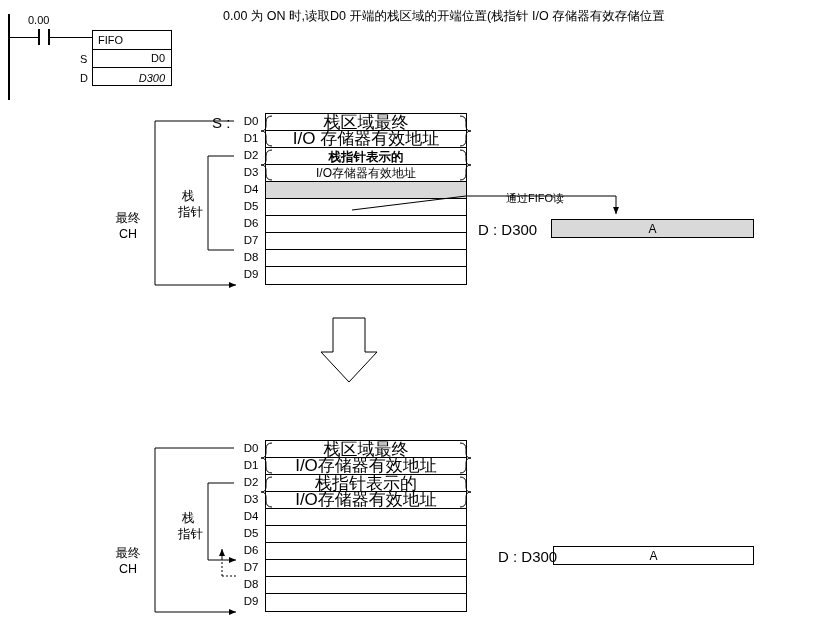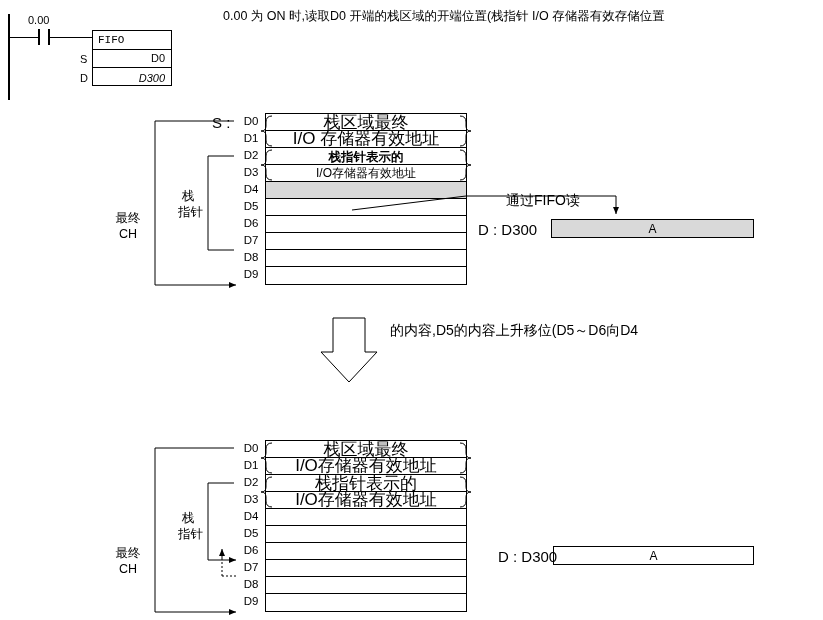--- a/index.html
+++ b/index.html
@@ -21,21 +21,21 @@
   #fifo-box{
     position:absolute;left:92px;top:30px;width:80px;height:56px;
     border:1px solid #000;background:#fff;box-sizing:border-box;
   }
   #fifo-box .row{
     height:18.66px;border-bottom:1px solid #000;box-sizing:border-box;
     display:flex;align-items:center;justify-content:flex-end;padding-right:6px;
     font-size:11px;
   }
   #fifo-box .row:last-child{border-bottom:none;font-style:italic;}
-  #fifo-box .row.title{justify-content:flex-start;padding-left:5px;font-family:Liberation Mono, monospace;}
+  #fifo-box .row.title{justify-content:flex-start;padding-left:5px;}
   .operand-label{position:absolute;font-size:11px;}
 
   
   #header-note{position:absolute;left:223px;top:8px;width:590px;font-size:12.5px;line-height:1.6;}
 
   
   .stack{position:absolute;border:1px solid #000;box-sizing:border-box;background:#fff;}
   .stack .cell{
     height:17px;border-bottom:1px solid #000;box-sizing:border-box;
     background:#fff;
@@ -53,21 +53,21 @@
   .brace-text.bold{font-weight:bold;font-size:12.5px;}
 
   svg.overlay{position:absolute;left:0;top:0;width:823px;height:620px;pointer-events:none;}
 
   
   .dbox{position:absolute;border:1px solid #000;box-sizing:border-box;height:19px;
         display:flex;align-items:center;justify-content:center;font-size:12px;}
   .dbox.shade{background:#d9d9d9;}
   .dlabel{position:absolute;font-size:15px;}
 
-  .note{position:absolute;font-size:14px;line-height:1.55;}
+  .note{position:absolute;font-size:11px;line-height:1.55;}
   .side-label{position:absolute;font-size:12.5px;text-align:center;line-height:1.3;}
 </style>
 </head>
 <body>
 
 <div id="ladder-rail"></div>
 
 <div class="contact-wire" style="left:10px;top:37px;width:28px;"></div>
 <div class="contact-bar" style="left:38px;top:29px;"></div>
 <div class="contact-bar" style="left:48px;top:29px;"></div>
@@ -128,21 +128,20 @@
   <div style="font-weight:normal;font-size:12px;">I/O存储器有效地址</div>
 </div>
 
 <div class="note" style="left:506px;top:190px;">通过FIFO读</div>
 <div class="dlabel" style="left:478px;top:221px;">D : D300</div>
 <div class="dbox shade" style="left:551px;top:219px;width:203px;">
   <span>A</span>
 </div>
 
 <div class="note" style="left:390px;top:320px;width:330px;">
-  <div>的内容,D5的内容上升移位(D5～D6向D4</div>
 </div>
 
 <div class="side-label" style="left:108px;top:545px;width:40px;white-space:pre;"><span>最终
 CH</span></div>
 <div class="side-label" style="left:178px;top:510px;width:20px;white-space:pre;"><span>栈
 指针</span></div>
 
 <div class="addr-col" style="left:238px;top:440px;">
   <div>D0</div>
   <div>D1</div>

